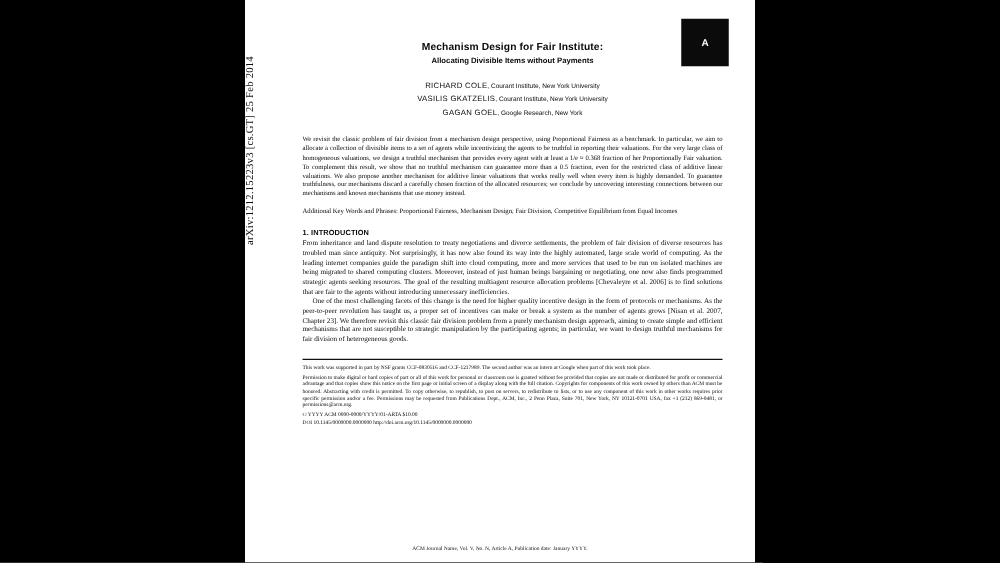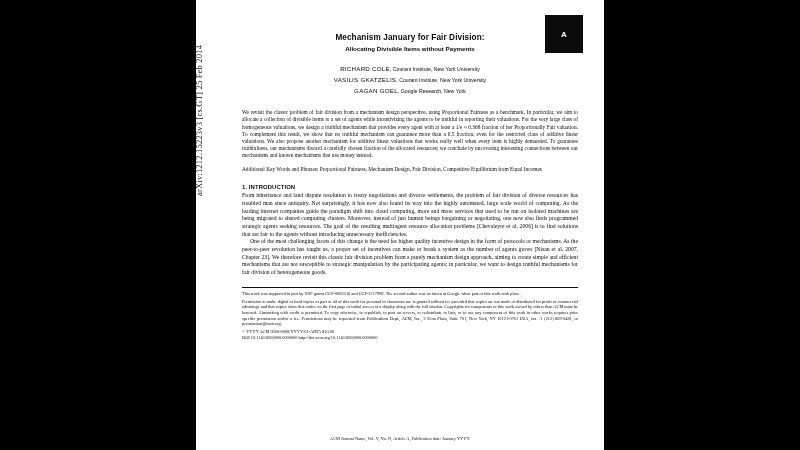--- a/index.html
+++ b/index.html
@@ -178,21 +178,21 @@
 
 <div class="viewport">
 
   <div class="page">
 
     <div class="arxiv-stamp">arXiv:1212.15223v3  [cs.GT]  25 Feb 2014</div>
 
     <div class="content">
 
       <div class="title-block">
-        <div class="title">Mechanism January for Fair Division:</div>
+        <div class="title">Mechanism Design for Fair Institute:</div>
         <div class="subtitle">Allocating Divisible Items without Payments</div>
       </div>
 
       <div class="authors">
         <div class="author-line">
           <span class="author-name">RICHARD COLE</span><span class="author-aff">, </span><span class="author-aff">Courant Institute, New York University</span>
         </div>
         <div class="author-line">
           <span class="author-name">VASILIS GKATZELIS</span><span class="author-aff">, </span><span class="author-aff">Courant Institute, New York University</span>
         </div>

